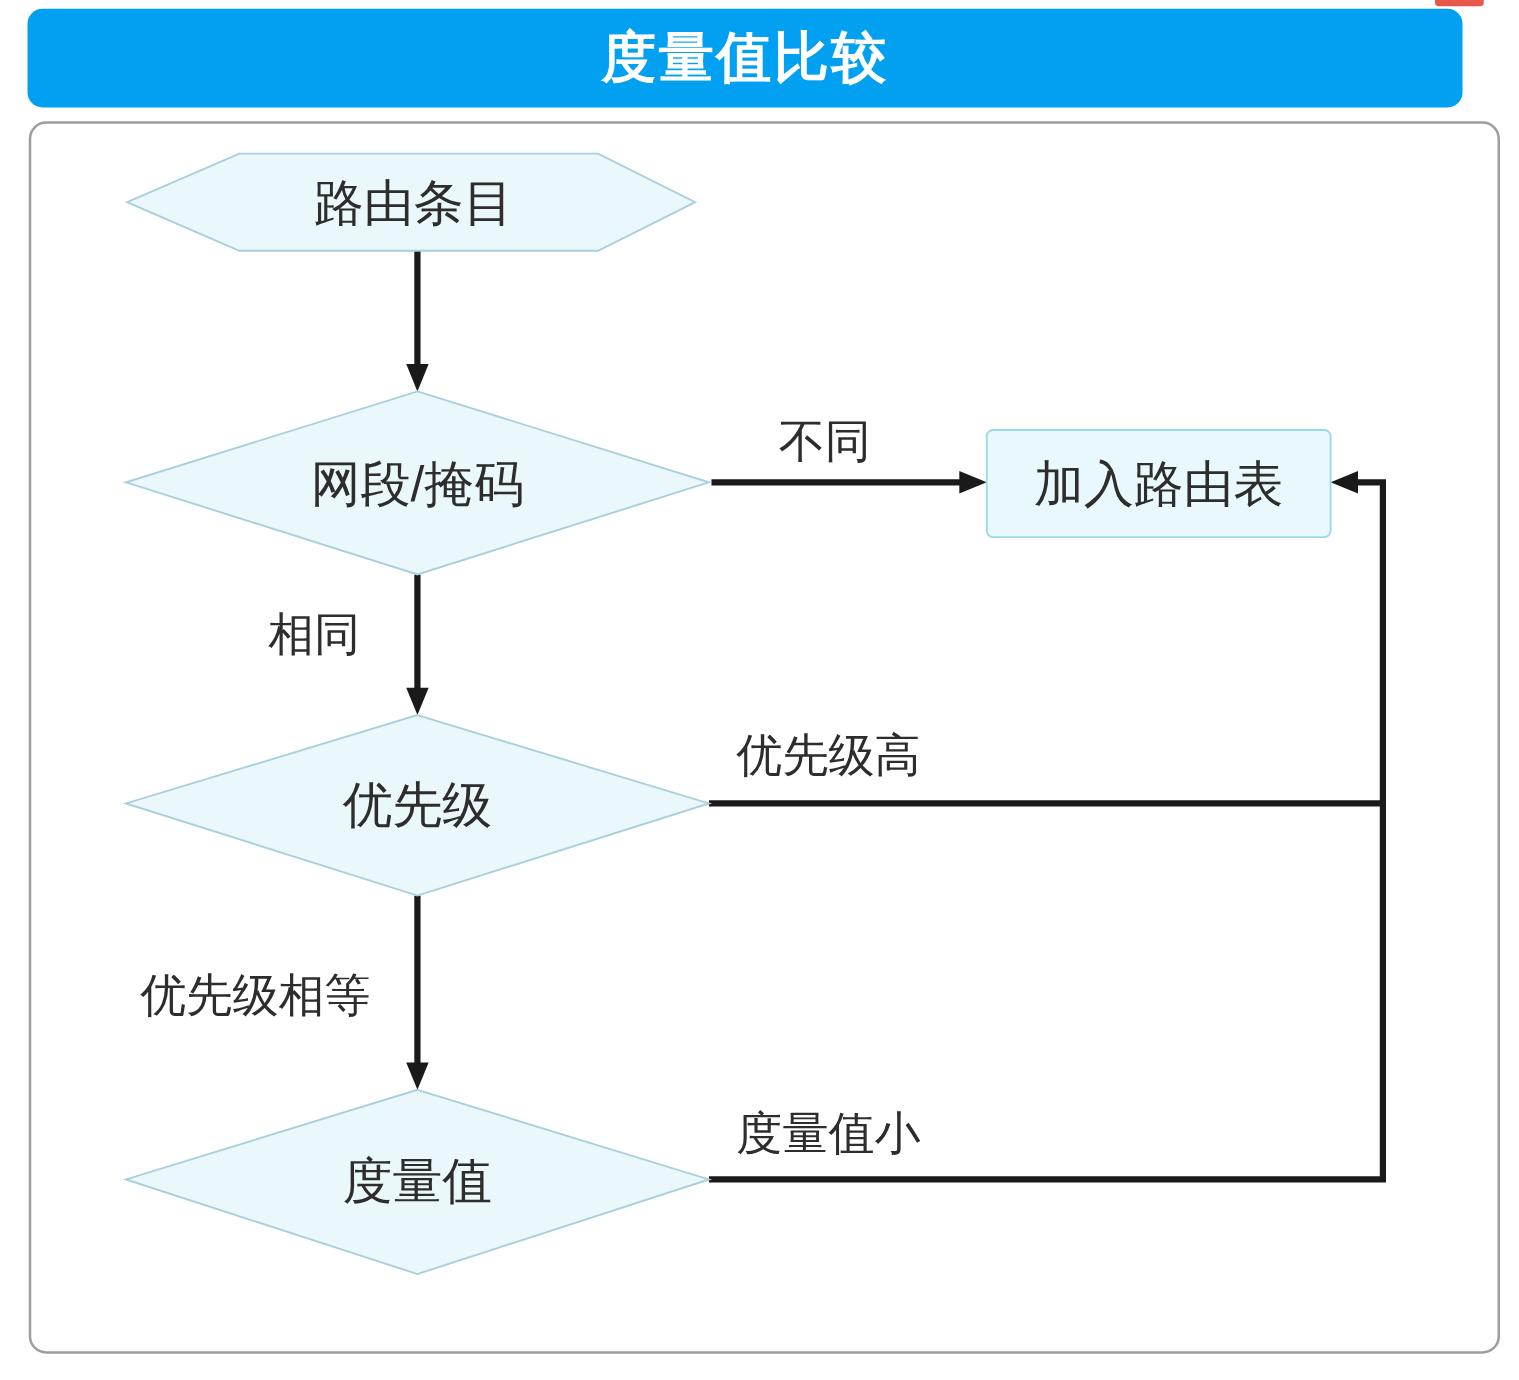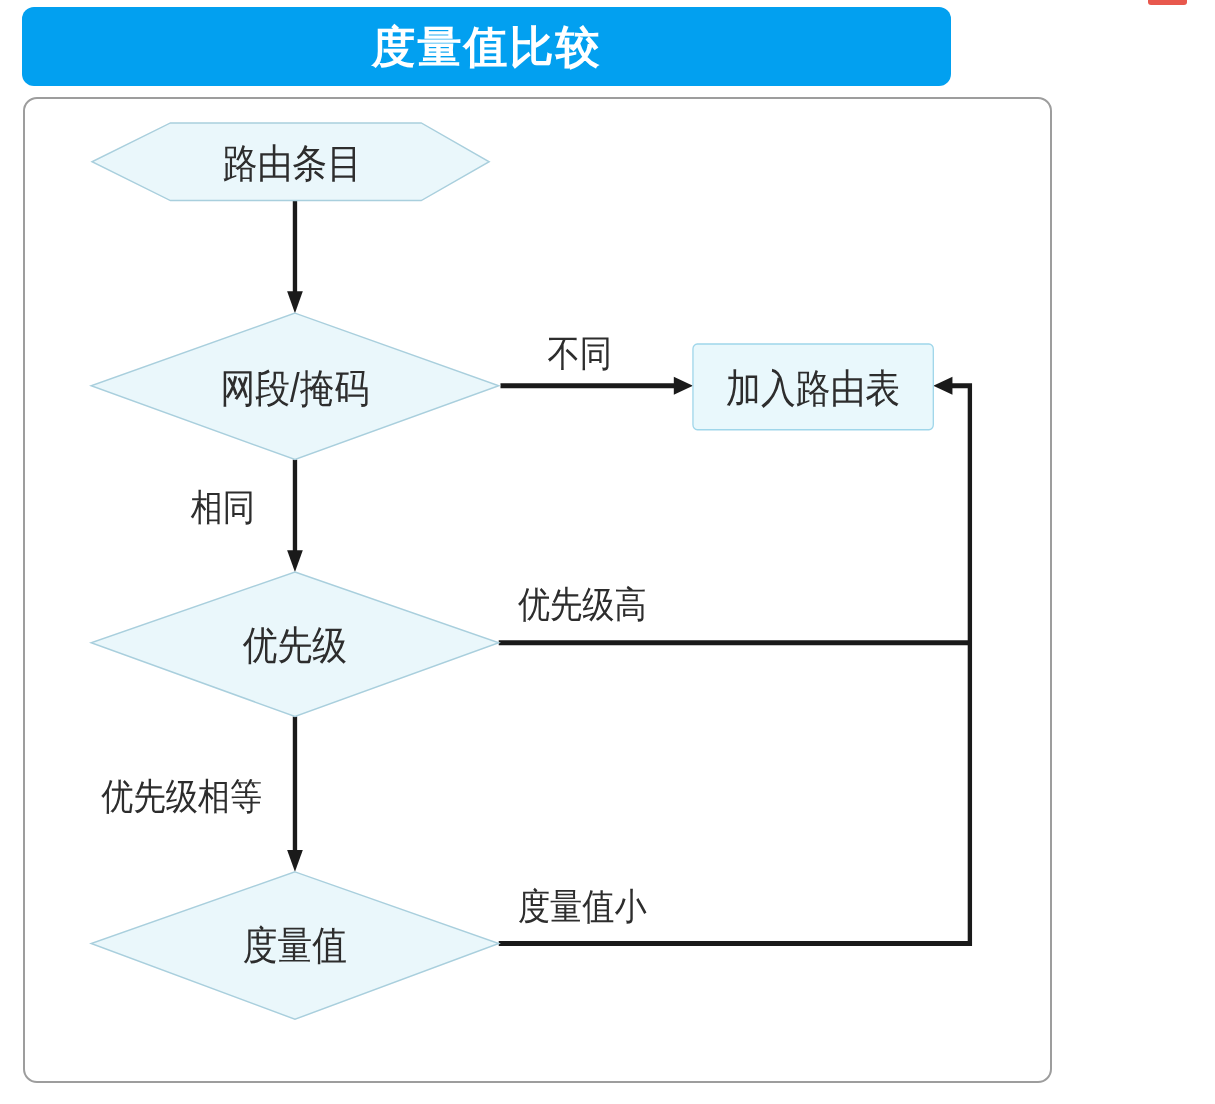--- a/index.html
+++ b/index.html
@@ -21,40 +21,40 @@
     top: 0;
     width: 39px;
     height: 5px;
     background: #e8584d;
     border-radius: 0 0 3px 3px;
   }
   .title-bar {
     position: absolute;
     left: 22px;
     top: 7px;
-    width: 929px;
+    width: 1148px;
     height: 79px;
     background: #02a0f0;
     border-radius: 12px;
     display: flex;
     align-items: center;
     justify-content: center;
   }
   .title-text {
     color: #ffffff;
     font-size: 44px;
     font-weight: bold;
     letter-spacing: 2px;
     line-height: 1;
   }
   .panel {
     position: absolute;
     left: 23px;
     top: 97px;
-    width: 1029px;
+    width: 1177px;
     height: 986px;
     box-sizing: border-box;
     background: #ffffff;
     border: 2.5px solid #9d9d9d;
     border-radius: 14px;
     overflow: hidden;
   }
   .panel svg {
     display: block;
     width: 100%;

